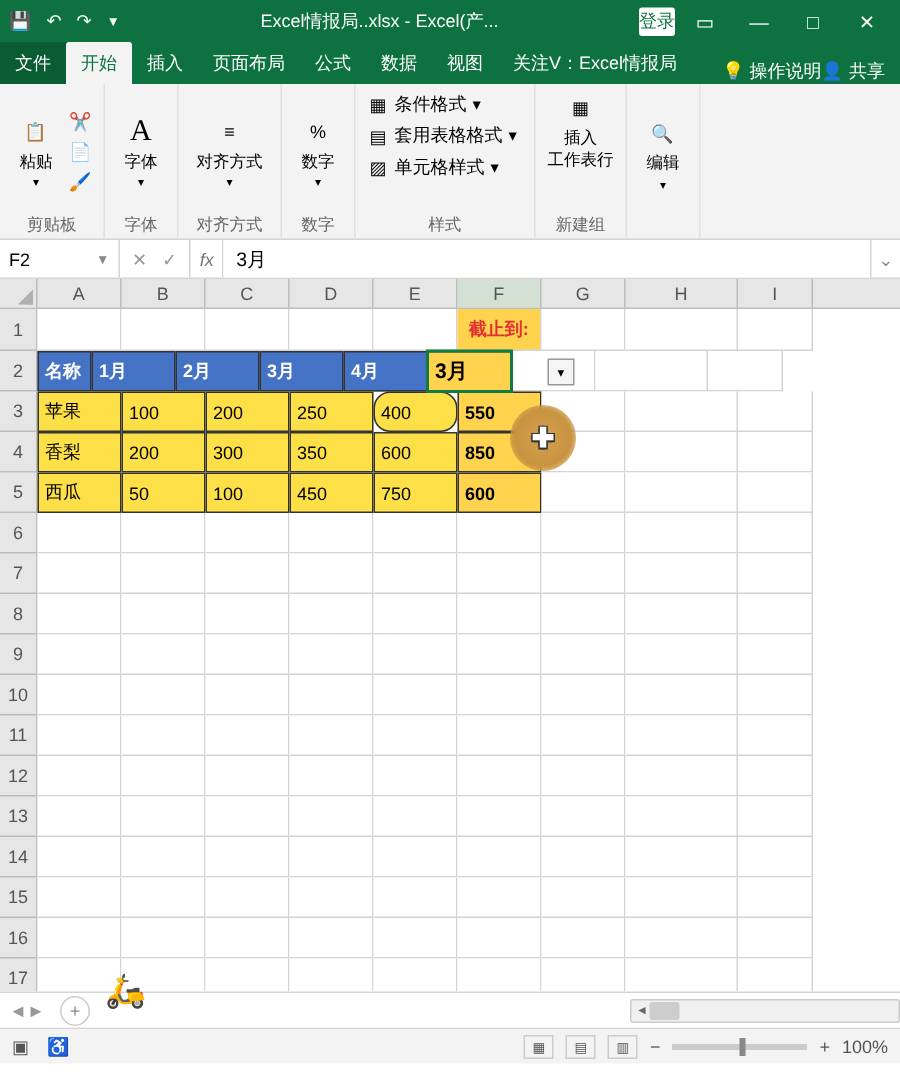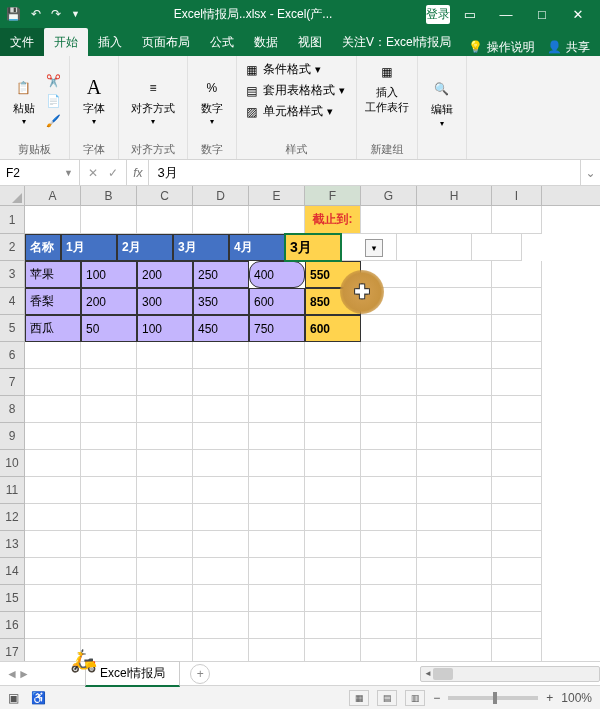--- a/index.html
+++ b/index.html
@@ -8,21 +8,21 @@
 .qat{display:flex;gap:10px;align-items:center}
 .qat span{color:#fff;opacity:.95}
 .title-text{flex:1;text-align:center;font-size:12px;white-space:nowrap;overflow:hidden}
 .title-right{display:flex;gap:4px;align-items:center}
 .login-btn{background:#fff;color:#0d7240;padding:1px 0;border-radius:2px}
 .wctl{width:32px;text-align:center;font-size:13px}
 .tabstrip{height:28px;background:#0d7240;display:flex;align-items:flex-end;color:#fff}
 .tab{padding:6px 10px 5px;font-size:12px;cursor:pointer}
 .tab.file{background:#0a5c33}
 .tab.active{background:#f3f3f3;color:#0d7240;border-top-left-radius:2px;border-top-right-radius:2px}
-.tab-right{margin-left:auto;display:flex;gap:13px;padding-right:10px}
+.tab-right{margin-left:auto;display:flex;gap:0;padding-right:10px}
 .ribbon{height:104px;background:#f3f3f3;border-bottom:1px solid #d4d4d4;display:flex}
 .rgroup{border-right:1px solid #e0e0e0;padding:4px 8px 2px;display:flex;flex-direction:column;justify-content:space-between}
 .rgroup-body{flex:1;display:flex;align-items:center;gap:6px}
 .rgroup-label{text-align:center;font-size:11px;color:#666;position:relative}
 .bigbtn{display:flex;flex-direction:column;align-items:center;gap:2px;padding:2px 4px;cursor:pointer}
 .bigbtn .ico{width:24px;height:24px;display:flex;align-items:center;justify-content:center}
 .bigbtn .lbl{font-size:11px;line-height:1.2;text-align:center}
 .stylerow{display:flex;align-items:center;gap:4px;padding:1px 0;font-size:11px;cursor:pointer}
 .stylerow .si{width:14px;height:14px;display:inline-flex;align-items:center;justify-content:center}
 .fbar{height:26px;border-bottom:1px solid #d4d4d4;display:flex;align-items:stretch}
@@ -39,21 +39,21 @@
 .ch{border-right:1px solid #bcbcbc;text-align:center;line-height:20px;color:#555;font-size:12px}
 .ch.activec{background:#d3e0d3}
 .rowhdrs{position:absolute;top:20px;left:0;width:25px;background:#e6e6e6}
 .rh{height:27px;border-bottom:1px solid #bcbcbc;border-right:1px solid #bcbcbc;text-align:center;line-height:27px;color:#555}
 .rh.first{height:28px;line-height:28px}
 .cells{position:absolute;top:20px;left:25px;right:0;bottom:0}
 .cellrow{display:flex;height:27px}
 .cellrow.first{height:28px}
 .cell{border-right:1px solid #d4d4d4;border-bottom:1px solid #d4d4d4;padding:0 4px;display:flex;align-items:center;overflow:hidden;background:#fff}
 .thdr{background:#4472c4;color:#fff;font-weight:bold;border:1px solid #333!important}
-.tcell{border:1px solid #333!important;background:#c4b5fd}
+.tcell{border:1px solid #333!important;background:#fde047}
 .hilite{background:#ffd34e!important;font-weight:bold}
 .hilite-top{color:#e03030;font-weight:bold;text-align:left;justify-content:center}
 .activecell{outline:2px solid #107c41;outline-offset:-1px;position:relative}
 .dropbtn{position:absolute;width:18px;height:18px;border:1px solid #999;background:#f5f5f5;display:flex;align-items:center;justify-content:center;font-size:9px}
 .cursor-plus{position:absolute;width:44px;height:44px;border-radius:50%;background:radial-gradient(circle,#d4a050 0%,#c89440 60%,rgba(200,148,64,0) 100%);display:flex;align-items:center;justify-content:center;pointer-events:none}
 .cursor-plus::before{content:"✚";color:#fff;font-size:18px;font-weight:bold;text-shadow:1px 1px 0 #333,-1px -1px 0 #333,1px -1px 0 #333,-1px 1px 0 #333}
 .watermark{position:absolute;color:#e8e8e8;font-size:42px;font-style:italic;transform:rotate(-20deg);pointer-events:none;font-family:serif}
 .sheettabs{height:24px;background:#fff;border-top:1px solid #d4d4d4;display:flex;align-items:center;padding-left:30px;position:relative}
 .scooter{position:absolute;left:70px;top:-14px;font-size:22px}
 .stab{border:1px solid #ccc;border-bottom:2px solid #0d7240;padding:3px 14px;background:#fff;font-size:12px;cursor:pointer}
@@ -421,21 +421,20 @@
       </div>
     </div>
   <div class="dropbtn" style="top:53px;left:365px">▾</div>
   <div class="cursor-plus" style="top:84px;left:340px"></div>
 </div>
 
 <div class="sheettabs">
   <span style="position:absolute;left:6px;color:#999">◄</span>
   <span style="position:absolute;left:18px;color:#999">►</span>
   <span class="scooter">🛵</span>
-  <div class="stab" style="margin-left:55px">Excel情报局</div>
   <div class="addsheet">+</div>
   <div class="hscroll">
       <div class="thumb"></div>
     </div>
 </div>
 
 <div class="statusbar">
   <span>▣</span>
   <span>♿</span>
   <div class="sb-right">

